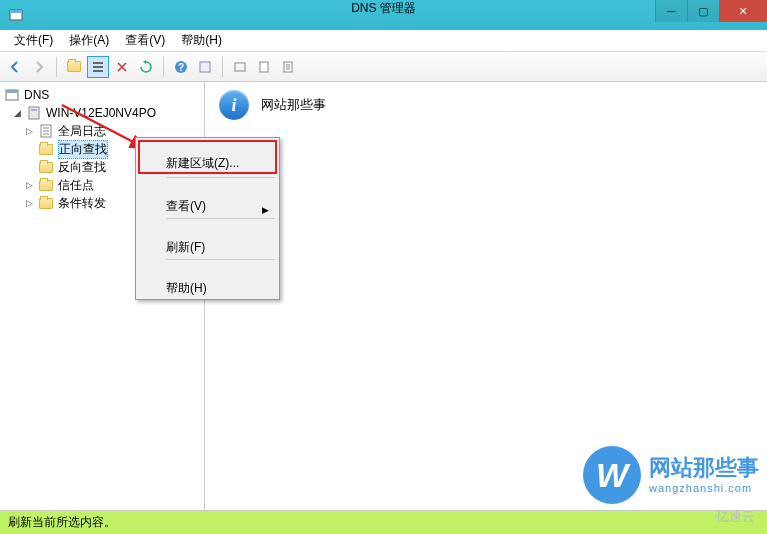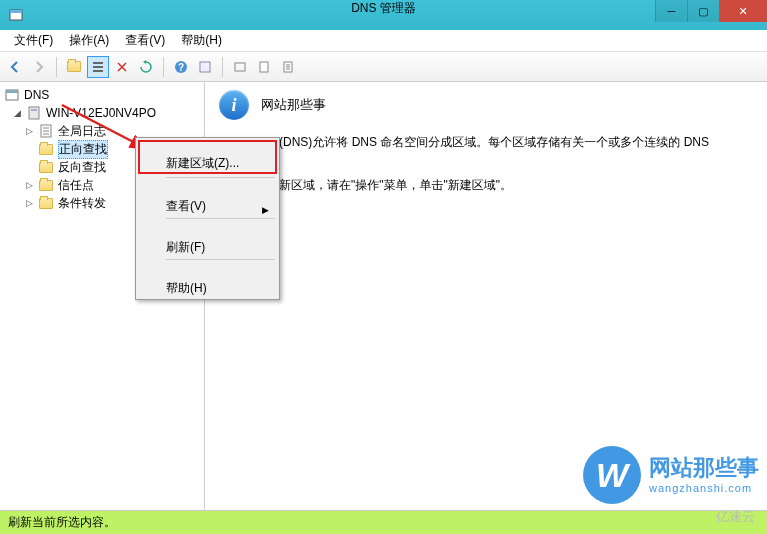--- a/index.html
+++ b/index.html
@@ -209,25 +209,20 @@
         </span>
       <span class="tree-label">条件转发</span>
     </div>
   </div>
 
   <div class="detail-pane">
     <div class="info-row">
       <div class="info-icon-big">i</div>
       <div class="info-title">网站那些事</div>
     </div>
-    <div class="info-text">
-      <div style="padding-left:60px">(DNS)允许将 DNS 命名空间分成区域。每个区域存储有关一个或多个连续的 DNS</div>
-      <br>
-      <div style="padding-left:60px">新区域，请在"操作"菜单，单击"新建区域"。</div>
-    </div>
   </div>
 </div>
 
 <div class="statusbar">
   <span>刷新当前所选内容。</span>
 </div>
 
 <div class="context-menu">
   <div class="cm-item highlighted">
       <span>新建区域(Z)...</span>

